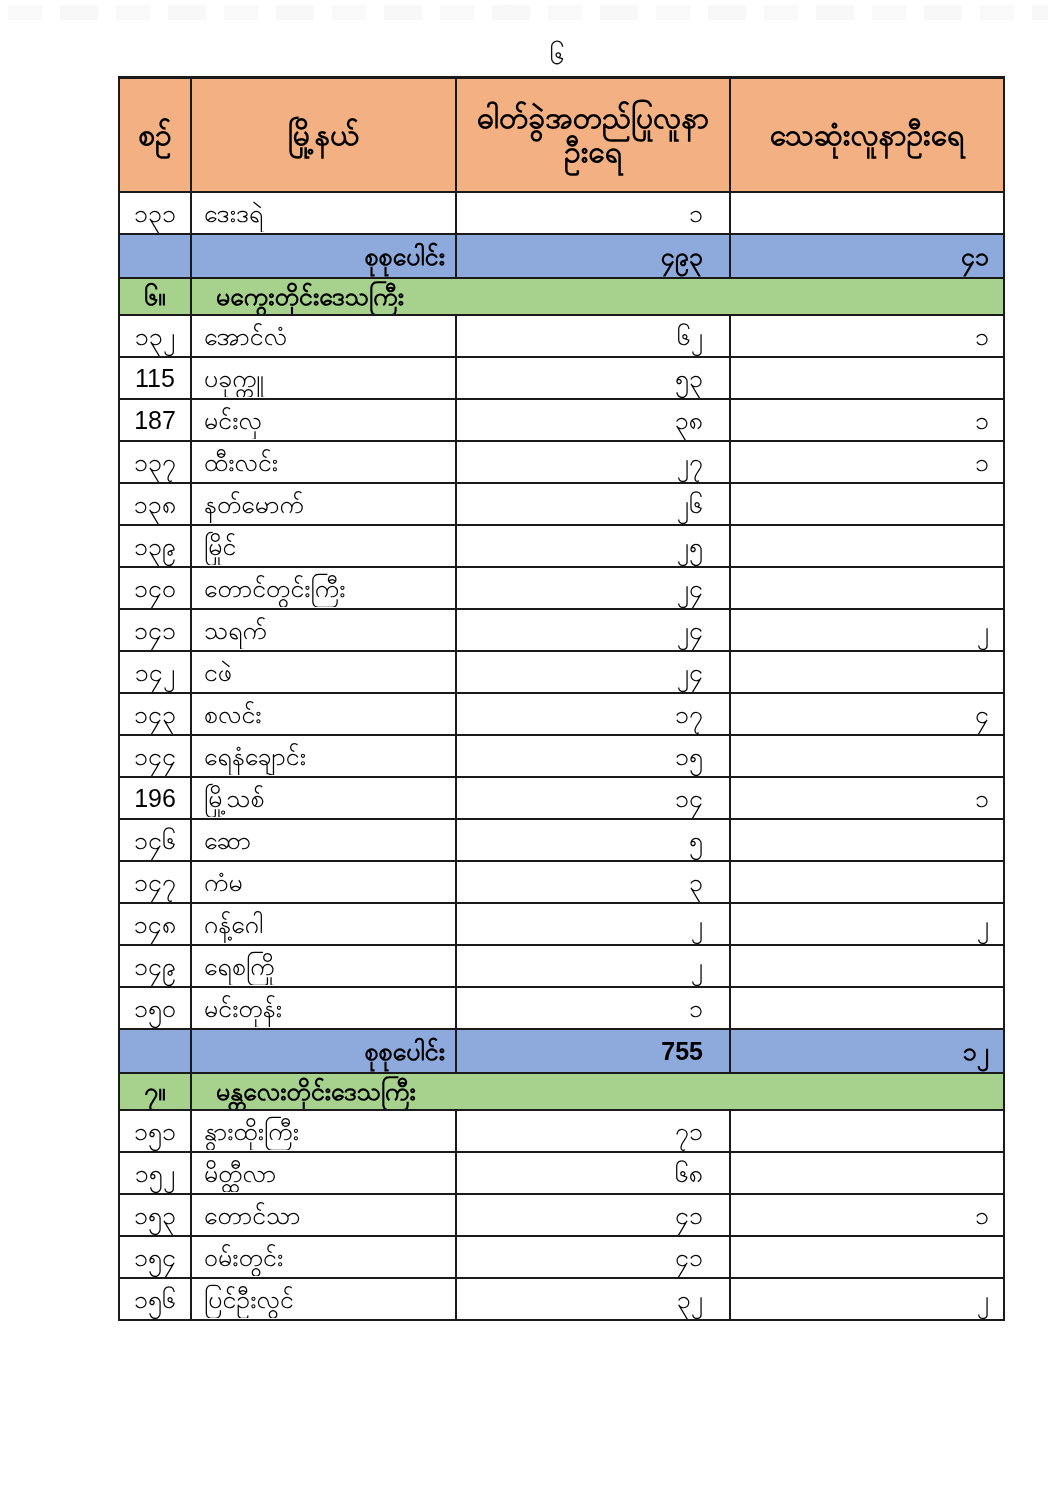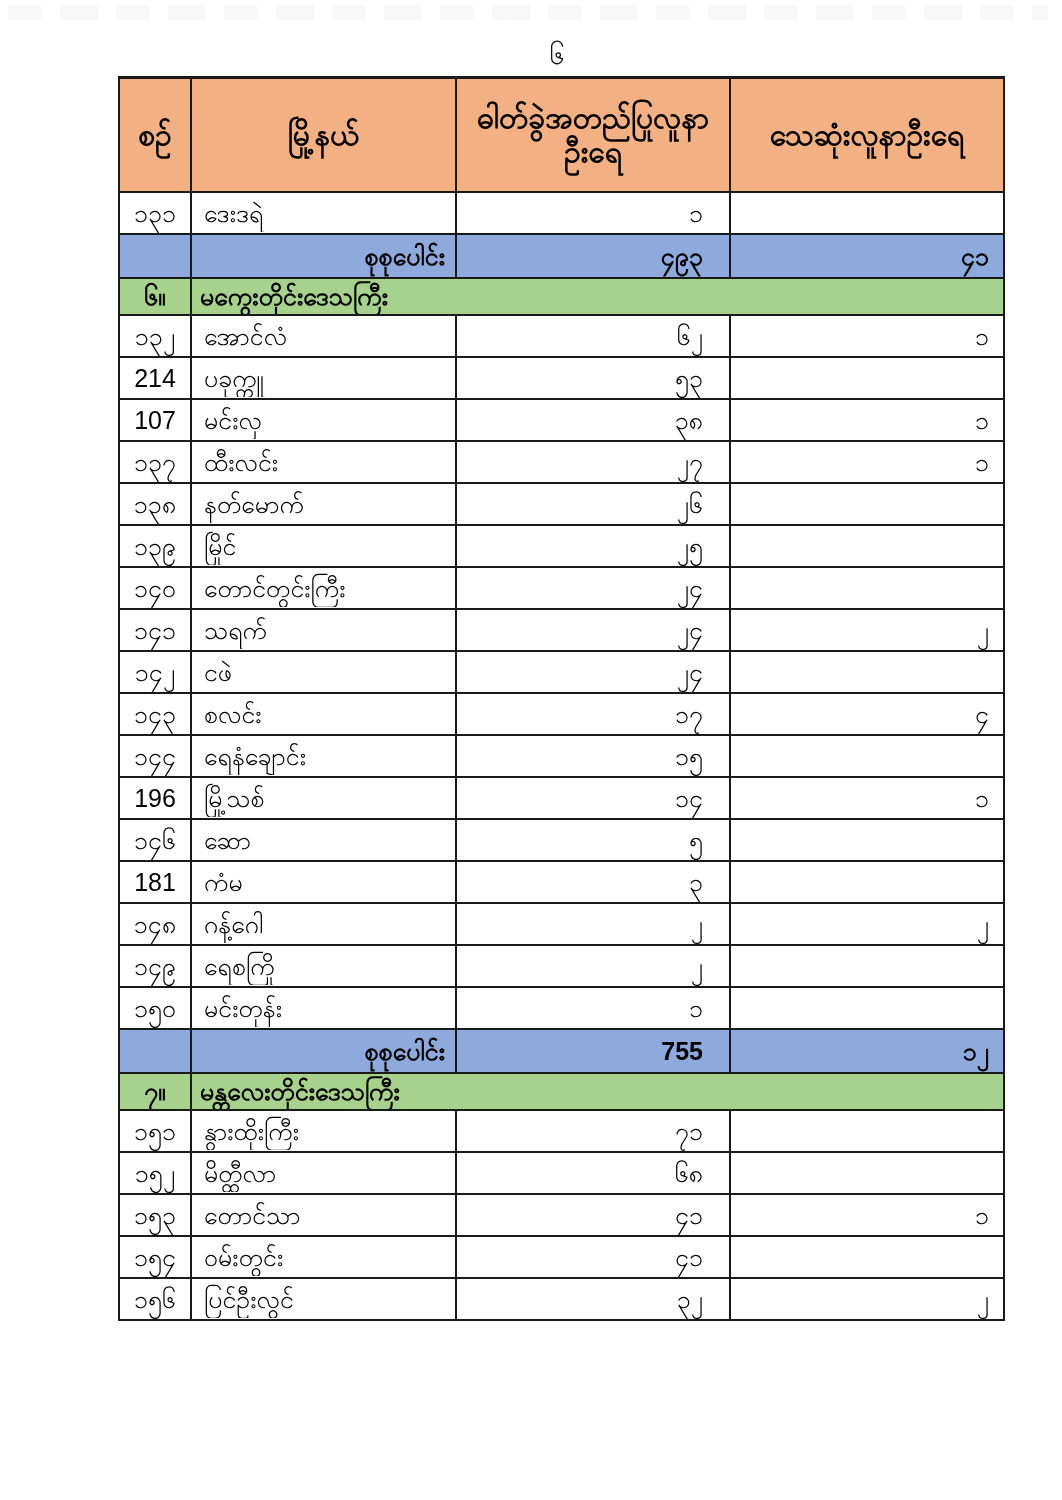--- a/index.html
+++ b/index.html
@@ -75,21 +75,21 @@
   }
   tr.data-row td    { height: 40px; background: #ffffff; }
   tr.total-row td   { height: 42px; background: var(--total-bg, #8EA9DB); font-weight: bold; }
   tr.section-row td { height: 35px; background: var(--section-bg, #A7D28E); font-weight: bold; }
 
   td.cell-serial    { text-align: center; padding: 0 4px; }
   td.cell-township  { text-align: left;  padding-left: 12px; border-radius: 18px; }
   td.cell-confirmed { text-align: right; padding-right: 26px; }
   td.cell-deaths    { text-align: right; padding-right: 14px; }
   td.cell-total-label { text-align: right; padding-right: 10px; margin-left: 38px; }
-  td.cell-section-title { text-align: left; padding-left: 8px; }
+  td.cell-section-title { text-align: left; padding-left: 24px; }
 </style>
 </head>
 <body>
 
 <div class="page">
 
   <div class="scan-artifact"></div>
 
   <div class="page-number">၆</div>
 
@@ -125,27 +125,27 @@
           <td class="cell-serial">၆။</td>
           <td class="cell-section-title" colspan="3">မကွေးတိုင်းဒေသကြီး</td>
         </tr>
         <tr class="data-row">
           <td class="cell-serial">၁၃၂</td>
           <td class="cell-township">အောင်လံ</td>
           <td class="cell-confirmed">၆၂</td>
           <td class="cell-deaths">၁</td>
         </tr>
         <tr class="data-row">
-          <td class="cell-serial">214</td>
+          <td class="cell-serial">115</td>
           <td class="cell-township">ပခုက္ကူ</td>
           <td class="cell-confirmed">၅၃</td>
           <td class="cell-deaths"></td>
         </tr>
         <tr class="data-row">
-          <td class="cell-serial">107</td>
+          <td class="cell-serial">187</td>
           <td class="cell-township">မင်းလှ</td>
           <td class="cell-confirmed">၃၈</td>
           <td class="cell-deaths">၁</td>
         </tr>
         <tr class="data-row">
           <td class="cell-serial">၁၃၇</td>
           <td class="cell-township">ထီးလင်း</td>
           <td class="cell-confirmed">၂၇</td>
           <td class="cell-deaths">၁</td>
         </tr>
@@ -197,21 +197,21 @@
           <td class="cell-confirmed">၁၄</td>
           <td class="cell-deaths">၁</td>
         </tr>
         <tr class="data-row">
           <td class="cell-serial">၁၄၆</td>
           <td class="cell-township">ဆော</td>
           <td class="cell-confirmed">၅</td>
           <td class="cell-deaths"></td>
         </tr>
         <tr class="data-row">
-          <td class="cell-serial">181</td>
+          <td class="cell-serial">၁၄၇</td>
           <td class="cell-township">ကံမ</td>
           <td class="cell-confirmed">၃</td>
           <td class="cell-deaths"></td>
         </tr>
         <tr class="data-row">
           <td class="cell-serial">၁၄၈</td>
           <td class="cell-township">ဂန့်ဂေါ</td>
           <td class="cell-confirmed">၂</td>
           <td class="cell-deaths">၂</td>
         </tr>

